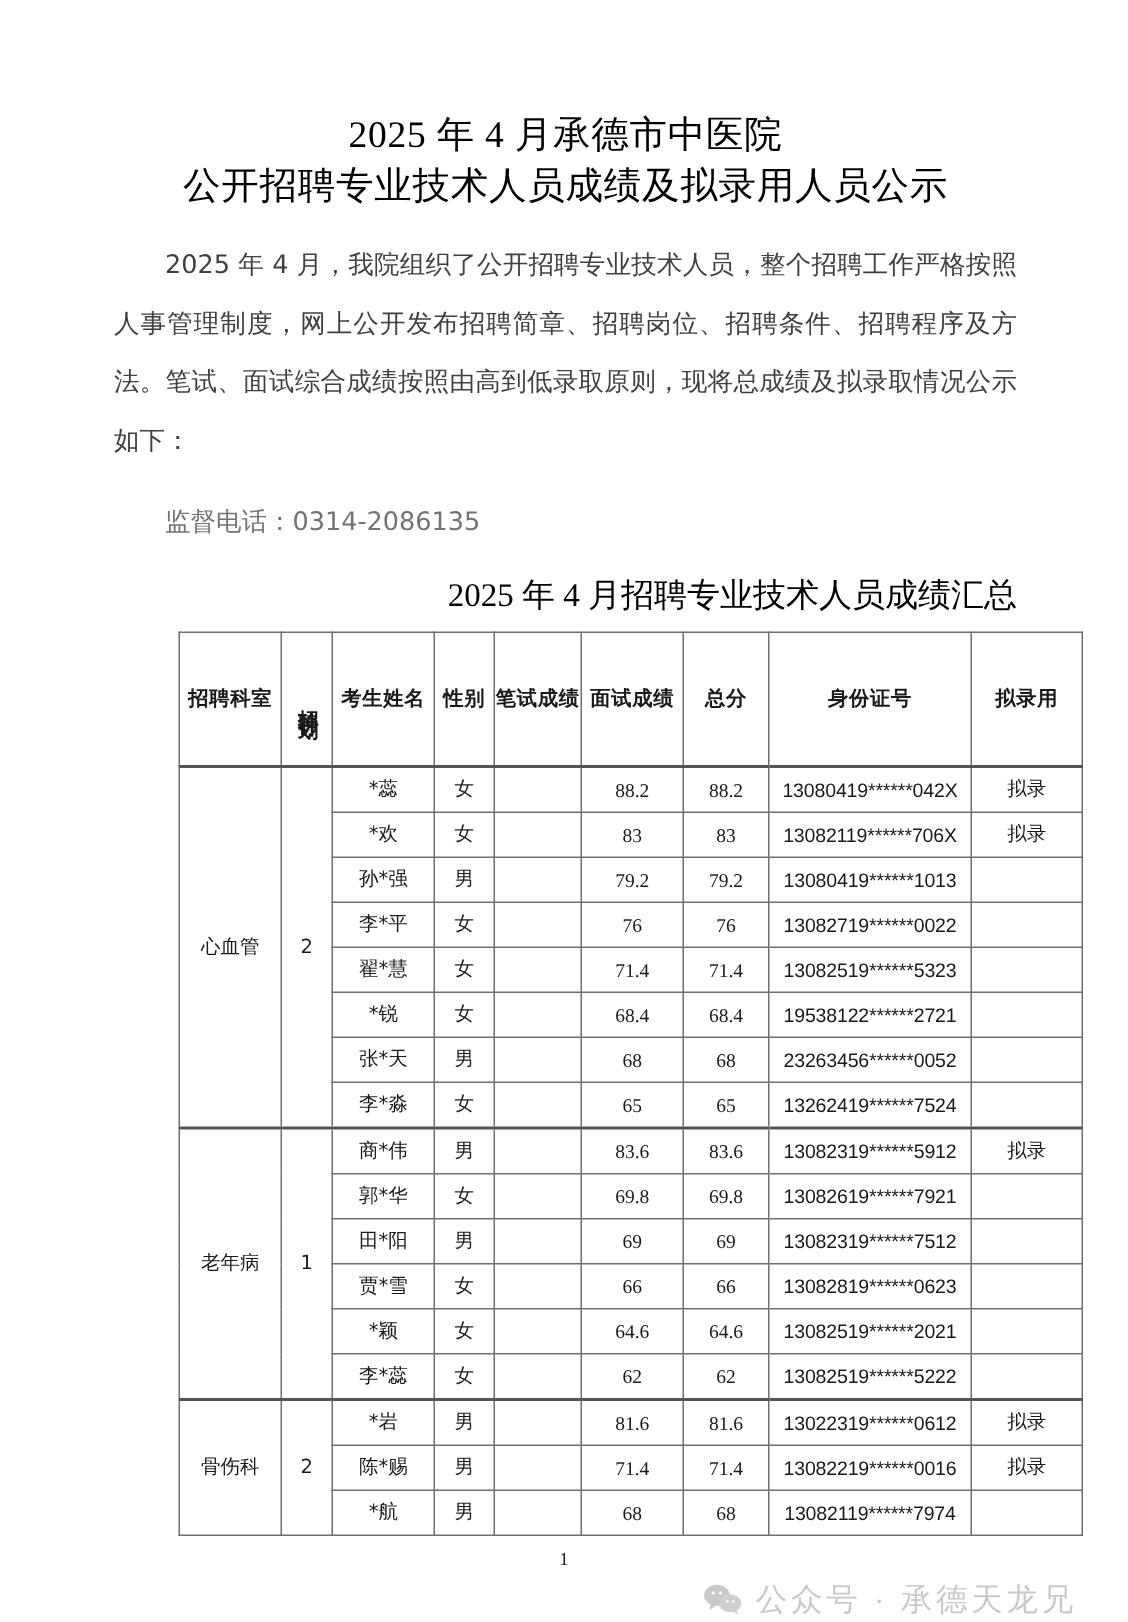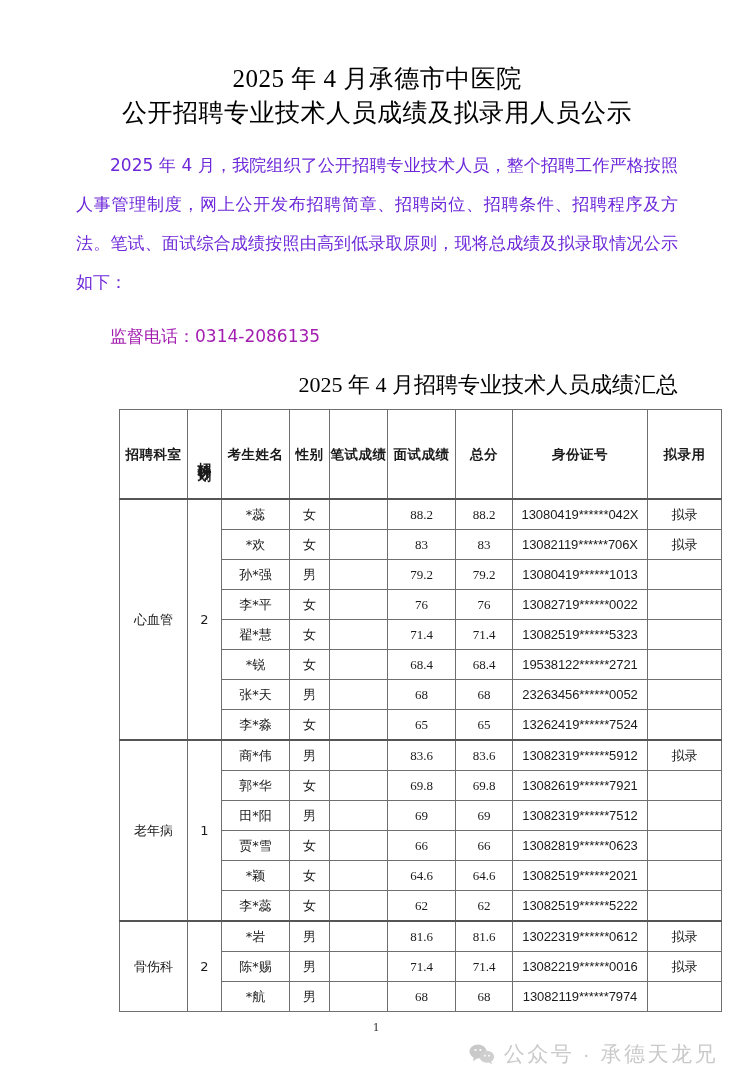--- a/index.html
+++ b/index.html
@@ -11,21 +11,21 @@
     width: 752px;
     height: 1081px;
     position: relative;
     font-family: "Liberation Serif", "DejaVu Serif", serif;
     color: #000000;
     overflow: hidden;
   }
 
   .page {
     position: absolute;
-    left: 0; top: 4px;
+    left: 0; top: 16px;
     width: 752px;
     height: 894px;
     background: #fff;
     border-radius: 20px;
   }
 
   .content {
     position: absolute;
     left: 76px;
     top: 0;
@@ -59,29 +59,29 @@
 
   
   .body-para {
     margin-top: 16px;
     font-family: "DejaVu Sans", "Liberation Sans", sans-serif;
     font-size: 17px;
     line-height: 39px;
     text-align: justify;
     text-justify: inter-ideograph;
     text-indent: 2em;
-    color: #6d28d9;
+    color: #404040;
   }
   .phone-line {
     margin-top: 4px;
     font-family: "DejaVu Sans", "Liberation Sans", sans-serif;
     font-size: 17px;
     line-height: 34px;
     text-indent: 2em;
-    color: #a21caf;
+    color: #737373;
   }
 
   
   .table-caption {
     margin-top: 11px;
     text-align: right;
     font-family: "Liberation Serif", "DejaVu Serif", serif;
     font-size: 22px;
     line-height: 30px;
     color: #000;

